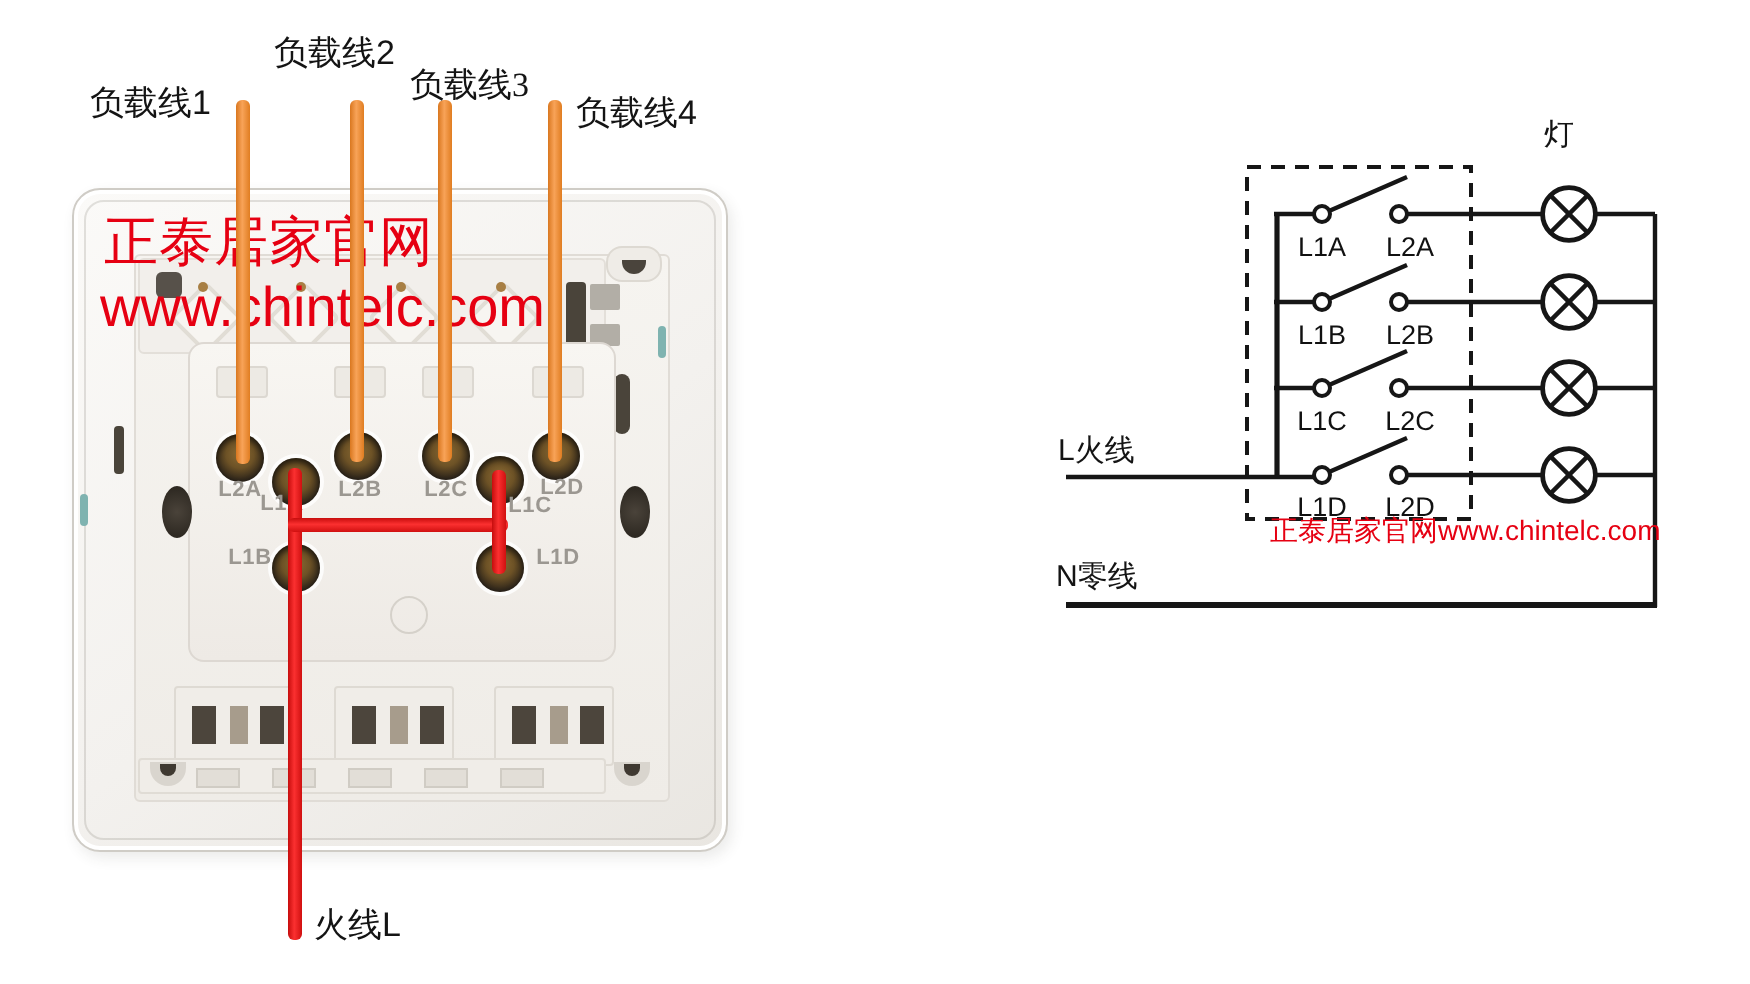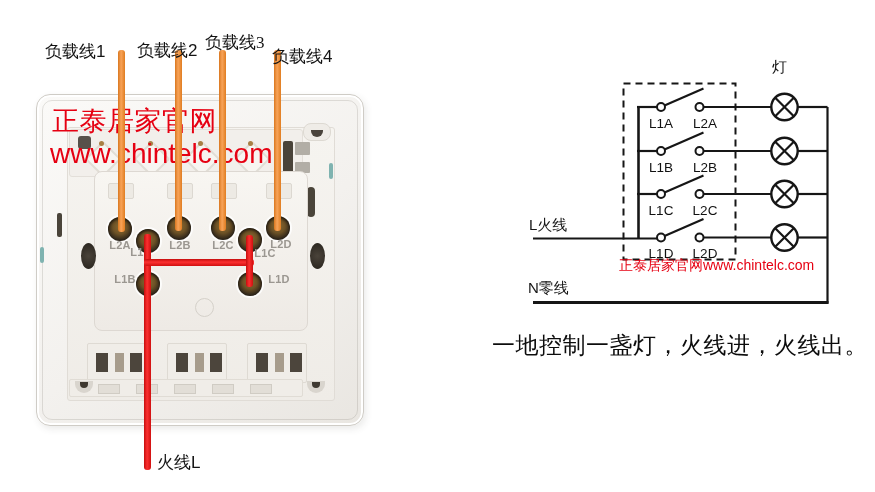--- a/index.html
+++ b/index.html
@@ -65,21 +65,21 @@
        z-index:6;white-space:nowrap;}
 
   
   .schem{position:absolute;left:0;top:0;z-index:2;}
   .diag-title{position:absolute;left:622px;top:57px;width:116px;text-align:center;
               font-size:15px;letter-spacing:1px;white-space:nowrap;}
   .lamp-head{position:absolute;left:772px;top:58px;font-size:15px;}
   .live-line-label{position:absolute;left:529px;top:216px;font-size:15px;}
   .neutral-label{position:absolute;left:528px;top:279px;font-size:15px;}
   .sw-label{position:absolute;width:34px;text-align:center;font-size:13.5px;font-weight:500;color:#111;z-index:4;}
-  .wm-diag{position:absolute;left:619px;top:257px;font-size:14px;color:#e60012;z-index:6;white-space:nowrap;}
+  .wm-diag{position:absolute;left:635px;top:257px;font-size:14px;color:#e60012;z-index:6;white-space:nowrap;}
   .caption{position:absolute;left:492px;top:330px;font-size:23px;letter-spacing:.5px;color:#0c0c0c;white-space:nowrap;}
 </style>
 </head>
 <body>
 
 <div class="stage">
 
   <svg class="schem" width="875" height="492" viewBox="0 0 875 492">
     <g fill="none" stroke="#161616">
       <rect x="623.5" y="83.5" width="112" height="176" stroke-width="2" stroke-dasharray="7 5"></rect>
@@ -232,35 +232,34 @@
 
   <div class="wire-o" style="left:118px;top:50px;height:182px;"></div>
   <div class="wire-o" style="left:175px;top:50px;height:181px;"></div>
   <div class="wire-o" style="left:219px;top:50px;height:181px;"></div>
   <div class="wire-o" style="left:274px;top:50px;height:181px;"></div>
   <div class="wire-rv" style="left:144px;top:234px;height:236px;"></div>
   <div class="wire-rh" style="left:144px;top:259px;width:110px;"></div>
   <div class="wire-rv" style="left:246px;top:235px;height:52px;"></div>
 
   <span class="load-label" style="left:45px;top:40px;">负载线1</span>
-  <span class="load-label" style="left:137px;top:39px;">负载线2</span>
+  <span class="load-label" style="left:137px;top:15px;">负载线2</span>
   <span class="load-label" style="left:205px;top:31px;font-family:Liberation Serif, serif;">负载线3</span>
-  <span class="load-label" style="left:272px;top:45px;">负载线4</span>
+  <span class="load-label" style="left:288px;top:45px;">负载线4</span>
   <span class="live-l">火线L</span>
   <span class="wm1">正泰居家官网</span>
   <span class="wm2">www.chintelc.com</span>
 
   <span class="lamp-head">灯</span>
   <span class="live-line-label">L火线</span>
   <span class="neutral-label">N零线</span>
 
   <span class="sw-label" style="left:644px;top:116px;">L1A</span>
   <span class="sw-label" style="left:688px;top:116px;">L2A</span>
   <span class="sw-label" style="left:644px;top:160px;">L1B</span>
   <span class="sw-label" style="left:688px;top:160px;">L2B</span>
   <span class="sw-label" style="left:644px;top:203px;">L1C</span>
   <span class="sw-label" style="left:688px;top:203px;">L2C</span>
   <span class="sw-label" style="left:644px;top:246px;">L1D</span>
   <span class="sw-label" style="left:688px;top:246px;">L2D</span>
 
   <span class="wm-diag">正泰居家官网www.chintelc.com</span>
-  <span class="caption">一地控制一盏灯，火线进，火线出。</span>
 </div>
 
 </body></html>

